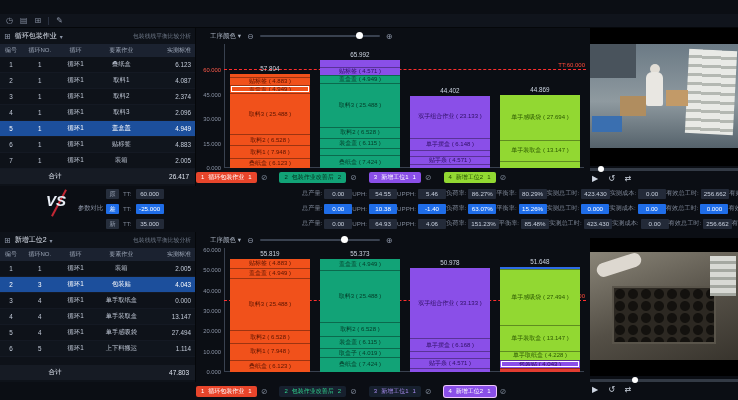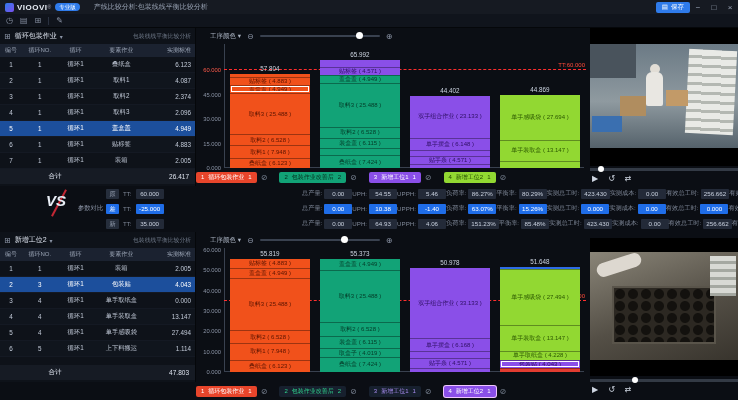--- a/index.html
+++ b/index.html
@@ -101,38 +101,20 @@
             background:repeating-linear-gradient(180deg,#d8d9d4 0 5px,#a5a8a1 5px 8px);}
   .scrub{position:absolute;left:590px;width:148px;height:3px;background:#333a45;}
   .scrub .dot{position:absolute;top:-2px;width:6px;height:6px;border-radius:50%;background:#fff;}
   .vctrl{position:absolute;left:592px;display:flex;gap:10px;font-size:8px;color:#cfd6e2;}
 </style>
 </head>
 <body>
 
 <div id="app">
 
-  <div class="titlebar">
-    <div class="logo">
-      <span class="logo-mark"></span>
-      <span class="logo-text">VIOOVI</span>
-      <span class="logo-reg">®</span>
-      <span class="logo-badge">专业版</span>
-    </div>
-    <span class="doc-title">产线比较分析:包装线线平衡比较分析</span>
-    <div class="tb-right">
-      <span class="save-btn">
-          <span>▤</span>
-          <span>保存</span>
-        </span>
-      <span class="win-btn">−</span>
-      <span class="win-btn">□</span>
-      <span class="win-btn">×</span>
-    </div>
-  </div>
 
   <div class="toolbar2" id="toolbar2">
       <span class="t2-icon">◷</span>
       <span class="t2-icon">▤</span>
       <span class="t2-icon">⊞</span>
       <span class="t2-sep"></span>
       <span class="t2-icon">✎</span>
     </div>
 
   <div class="tpanel top">

